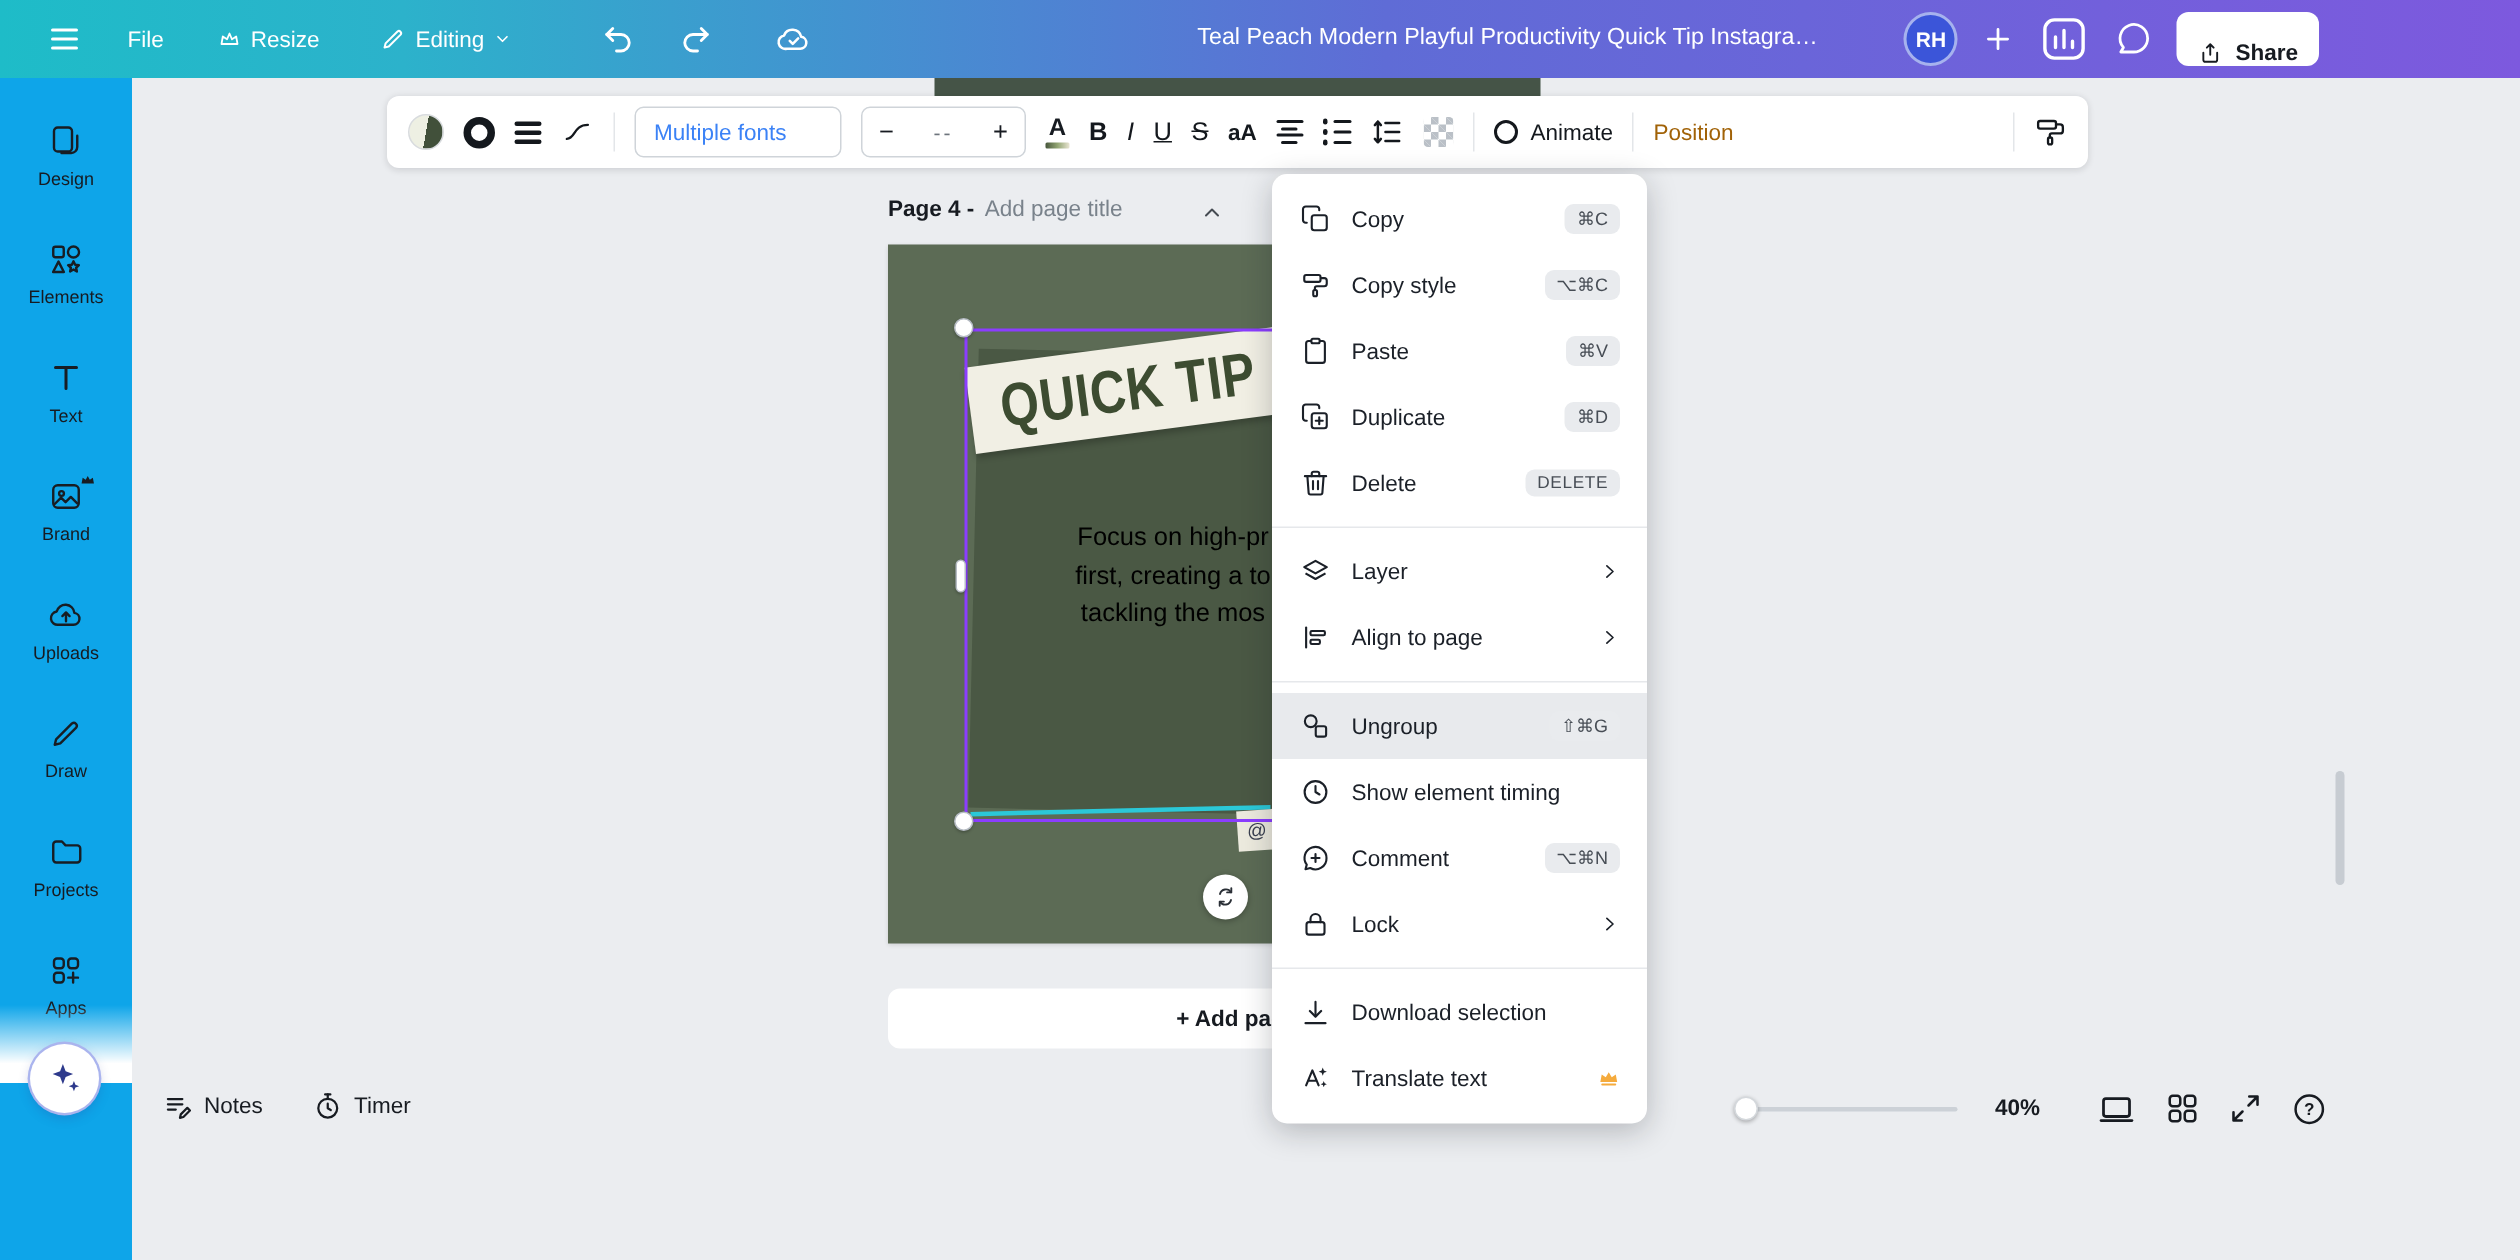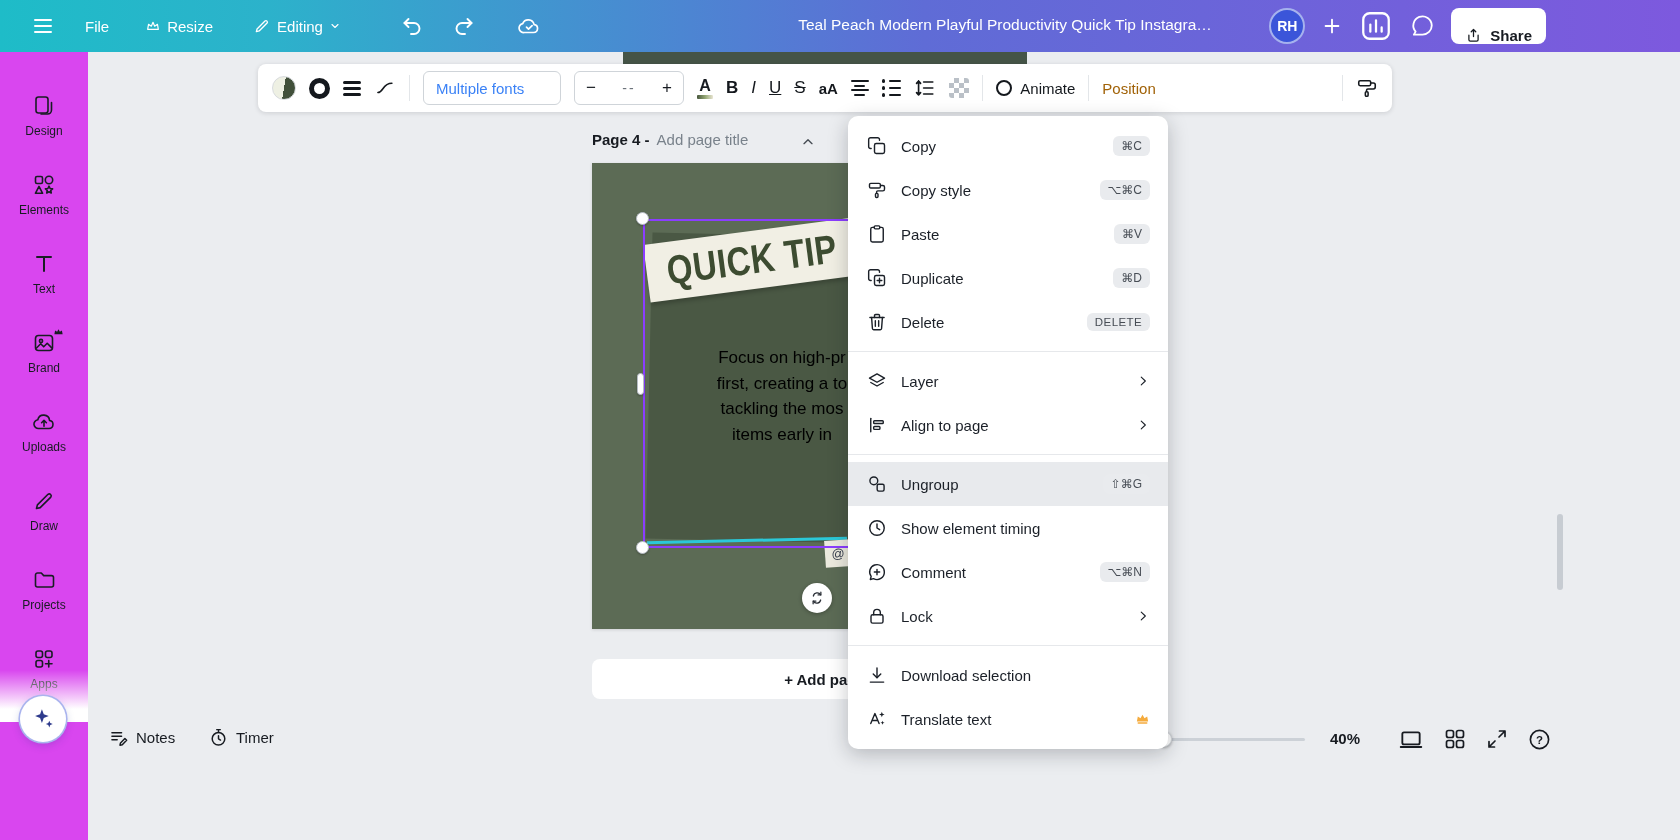--- a/index.html
+++ b/index.html
@@ -15,21 +15,21 @@
   .tb-btn{display:flex;align-items:center;gap:6px;font-size:15px;font-weight:500;color:#fff;cursor:pointer}
   .tb-title{position:absolute;left:783px;top:16px;width:444px;text-align:center;font-size:15.5px;font-weight:500;
     white-space:nowrap;overflow:hidden;text-overflow:ellipsis}
   .tb-right{position:absolute;right:134px;top:0;height:52px;display:flex;align-items:center;gap:16px}
   .avatar{width:36px;height:36px;border-radius:50%;background:#3b55d9;border:2px solid rgba(255,255,255,.55);
     display:flex;align-items:center;justify-content:center;font-size:14px;font-weight:700;color:#fff}
   .share-btn{height:36px;padding:0 14px;border-radius:8px;background:#fff;color:#171b21;display:flex;align-items:flex-end;gap:8px;
     font-size:15px;font-weight:600}
 
   
-  .sidebar{position:absolute;left:0;top:52px;width:88px;height:788px;background:#d946ef;z-index:30;padding-top:42px}
+  .sidebar{position:absolute;left:0;top:52px;width:88px;height:788px;background:#0ea5e9;z-index:30;padding-top:30px}
   .sb-item{height:79px;display:flex;flex-direction:column;align-items:center;gap:6px;position:relative;cursor:pointer}
   .sb-item .lbl{font-size:12px;color:#171b21}
   .sb-fade{position:absolute;left:0;bottom:118px;width:88px;height:52px;
     background:linear-gradient(rgba(255,255,255,0),#fff 75%);pointer-events:none}
   .brand-crown{position:absolute;top:-4px;right:24px}
 
   
   .fab{position:absolute;left:20px;top:696px;width:46px;height:46px;border-radius:50%;background:#fff;z-index:45;
     box-shadow:0 0 0 1.6px #aab4ee,0 3px 8px rgba(40,50,140,.25);display:flex;align-items:center;justify-content:center}
 
@@ -85,21 +85,21 @@
   .hdl{position:absolute;background:#fff;border:1px solid #b6bcc4;box-shadow:0 1px 2px rgba(0,0,0,.25);z-index:11}
   .hdl.c{width:13px;height:13px;border-radius:50%}
   .hdl.p{width:7px;height:22px;border-radius:4px}
   .rotate-hdl{position:absolute;left:802px;top:583px;width:30px;height:30px;border-radius:50%;background:#fff;z-index:11;
     box-shadow:0 1px 4px rgba(0,0,0,.3);display:flex;align-items:center;justify-content:center}
   .addpage{position:absolute;left:592px;top:659px;width:465px;height:40px;background:#fff;border-radius:8px;z-index:4;
     display:flex;align-items:center;justify-content:center;font-size:15px;font-weight:600;cursor:pointer}
   .scrollthumb{position:absolute;left:1557px;top:514px;width:6px;height:76px;border-radius:3px;background:#c7ccd2;z-index:6}
 
   
-  .ctx{position:absolute;left:848px;top:116px;width:320px;background:#fff;border-radius:10px;z-index:60;
+  .ctx{position:absolute;left:848px;top:116px;width:250px;background:#fff;border-radius:10px;z-index:60;
     box-shadow:0 5px 20px rgba(20,24,31,.25);padding:8px 0}
   .mrow{height:44px;display:flex;align-items:center;gap:13px;padding:0 18px;cursor:pointer}
   .mrow.hl{background:#e8eaed}
   .mlabel{font-size:15px;color:#1b2028;flex:1;white-space:nowrap}
   .mbadge{background:#e9ebee;border-radius:6px;padding:3px 8px;font-size:12px;color:#474d55;white-space:nowrap}
   .mdiv{height:1px;background:#e6e8eb;margin:7px 0}
   .micon{width:22px;display:flex;justify-content:center}
 
   
   .bb-btn{position:absolute;display:flex;align-items:center;gap:7px;font-size:15px;font-weight:500;color:#171b21;
@@ -302,21 +302,20 @@
 
 <div class="page">
   <div class="card"></div>
   <div class="banner">
     <span>QUICK TIP</span>
   </div>
   <div class="btext">
     <div>Focus on high-pr</div>
     <div>first, creating a to</div>
     <div>tackling the mos</div>
-    <div>items early in</div>
   </div>
   <div class="cyanline"></div>
   <div class="handle-chip">@</div>
 </div>
 
 <div class="sel-rect"></div>
 <div class="hdl c" style="left:636px;top:212px"></div>
 <div class="hdl c" style="left:636px;top:541px"></div>
 <div class="hdl p" style="left:637px;top:373px"></div>
 <div class="rotate-hdl">

